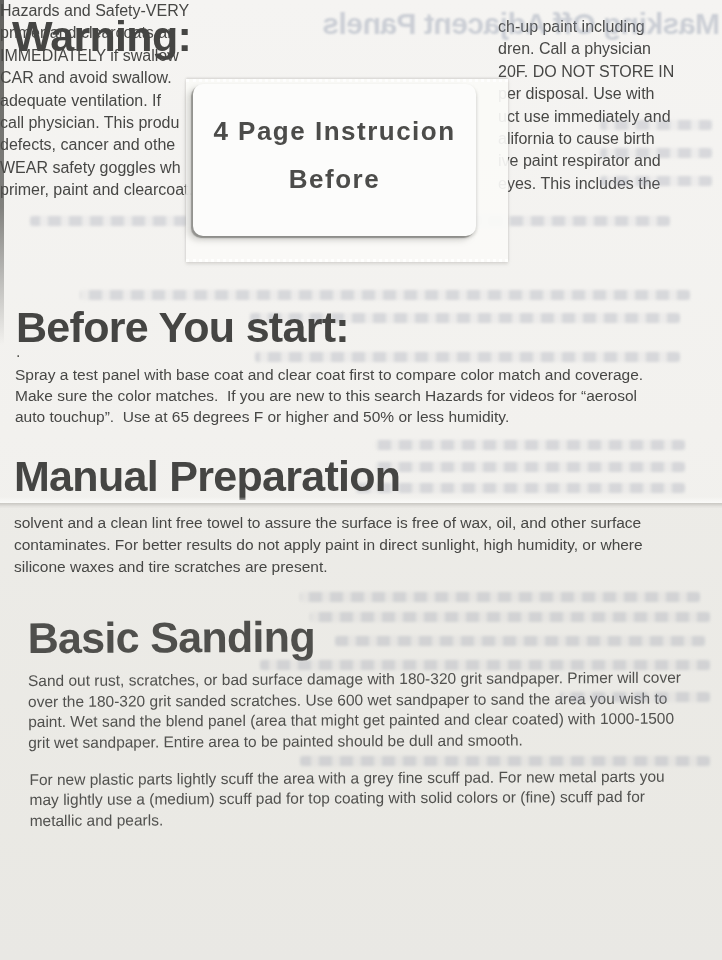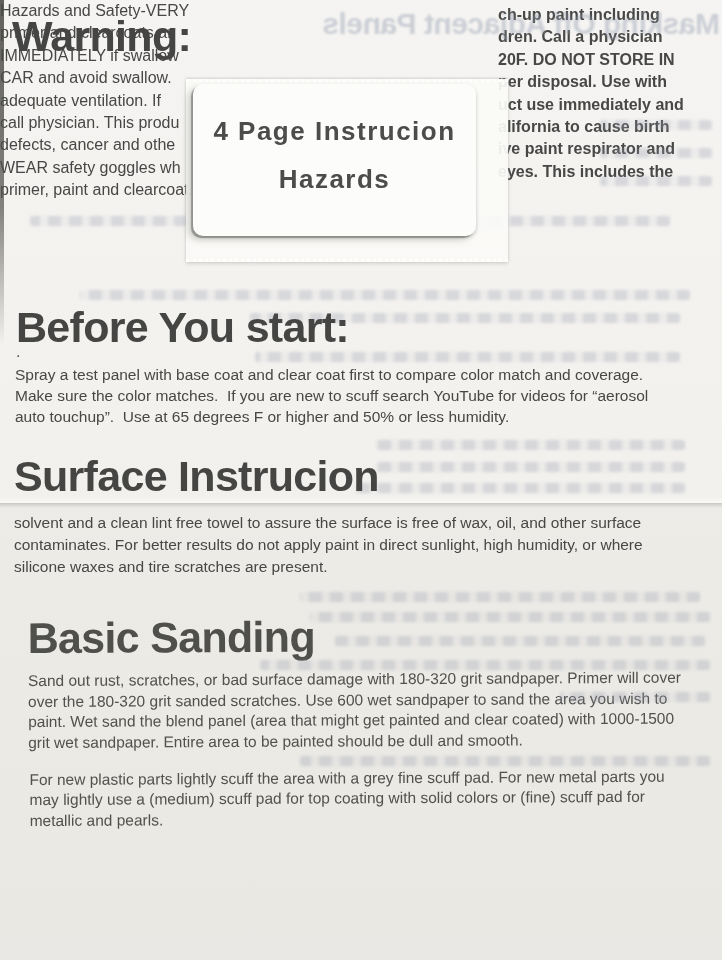--- a/index.html
+++ b/index.html
@@ -13,21 +13,21 @@
     background:rgba(186,184,178,0.09);pointer-events:none;}
   .heading{
     position:absolute;font-size:43px;font-weight:700;letter-spacing:-0.7px;
     color:#454543;white-space:pre;line-height:1.15;
   }
   .bodyline{white-space:pre;}
   .para{position:absolute;}
   
   #warning-para{left:14px;top:84px;width:694px;font-size:16px;}
   #warning-para .wline{position:relative;height:22.4px;line-height:22.4px;white-space:pre;}
-  #warning-para .wr{position:absolute;left:498px;top:4px;white-space:pre;font-weight:bold;}
+  #warning-para .wr{position:absolute;left:498px;top:16px;white-space:pre;}
   
   .p15{font-size:15.5px;}
   .lh21 .bodyline{height:21px;line-height:21px;}
   .lh218 .bodyline{height:21.8px;line-height:21.8px;}
   .lh207 .bodyline{height:20.7px;line-height:20.7px;}
   .lh203 .bodyline{height:20.3px;line-height:20.3px;}
   em{font-style:italic;}
   
   #tape{
     position:absolute;left:186px;top:79px;width:322px;height:177px;z-index:30;
@@ -104,32 +104,32 @@
     <div class="wline"><span>adequate ventilation. If</span><span class="wr">uct use immediately and</span></div>
     <div class="wline"><span>call physician. This produ</span><span class="wr">alifornia to cause birth</span></div>
     <div class="wline"><span>defects, cancer and othe</span><span class="wr">ive paint respirator and</span></div>
     <div class="wline"><span>WEAR safety goggles wh</span><span class="wr">eyes. This includes the</span></div>
     <div class="wline"><span>primer, paint and clearcoat.</span><span class="wr"></span></div>
   </div>
 
   <div id="tape"></div>
   <div id="label">
     <div id="label-line1" class="label-line">4 Page Instrucion</div>
-    <div id="label-line2" class="label-line">Hazards</div>
+    <div id="label-line2" class="label-line">Before</div>
   </div>
 
   <div class="heading z2" style="left:16px;top:303px;">Before You start:</div>
   <div id="stray-mark" class="z2">.</div>
   <div class="para p15 lh21 z2" style="left:15px;top:364px;">
     <div class="bodyline">Spray a test panel with base coat and clear coat first to compare color match and coverage.</div>
-    <div class="bodyline">Make sure the color matches.  If you are new to scuff search YouTube for videos for “aerosol</div>
+    <div class="bodyline">Make sure the color matches.  If you are new to this search Hazards for videos for “aerosol</div>
     <div class="bodyline">auto touchup”.  Use at 65 degrees F or higher and 50% or less humidity.</div>
   </div>
 
-  <div class="heading z2" style="left:14px;top:452px;">Surface Instrucion</div>
+  <div class="heading z2" style="left:14px;top:452px;">Manual Preparation</div>
 
   <div id="seam-highlight"></div>
   <div id="seam-shadow"></div>
 
   <div class="para p15 lh218 z2" style="left:14px;top:512px;">
     <div class="bodyline">solvent and a clean lint free towel to assure the surface is free of wax, oil, and other surface</div>
     <div class="bodyline">contaminates. For better results do not apply paint in direct sunlight, high humidity, or where</div>
     <div class="bodyline">silicone waxes and tire scratches are present.</div>
   </div>
 

